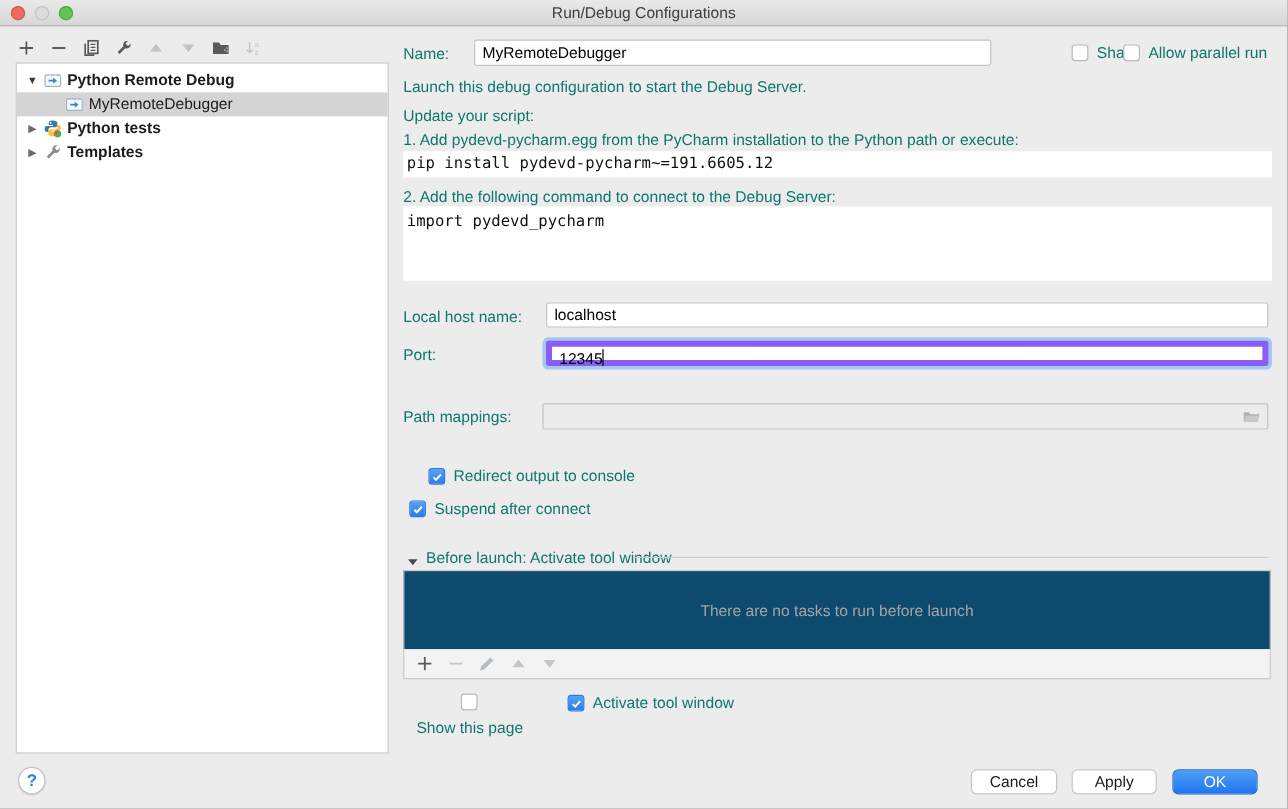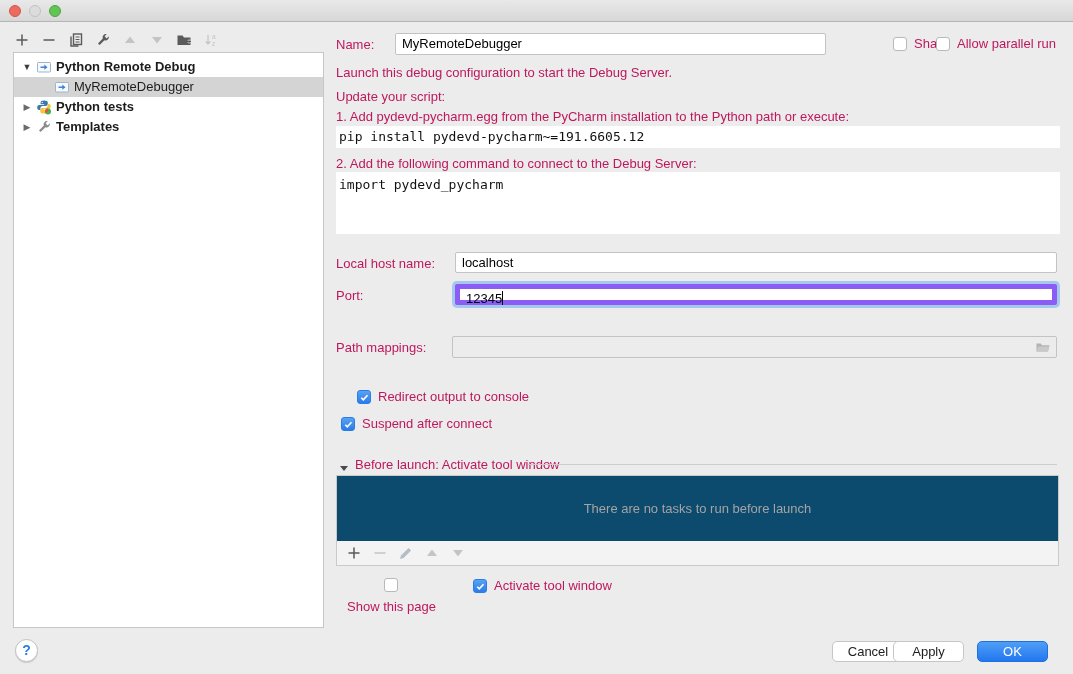--- a/index.html
+++ b/index.html
@@ -40,21 +40,21 @@
   .tw.dark { color:#3c3c3c; }
   .ticon { width:16px; height:16px; margin:0 4px 0 2px; display:inline-flex; flex:none; }
   .ticon svg { width:16px; height:16px; }
   .tlabel { font-size:13px; }
   .tlabel.bold { font-weight:bold; }
   .pad1 { padding-left:6px; }
   .pad2 { padding-left:38px; }
 
   
   .abs { position:absolute; }
-  .lbl { font-size:13px; color:#be185d; line-height:16px; }
+  .lbl { font-size:13px; color:#0f766e; line-height:16px; }
   .field {
     background:#fff; border:1px solid #c3c3c3; border-radius:2px;
     font-size:13px; line-height:20px; padding:0 6px; color:#000;
   }
   .field.focused {
     border:5px solid #8b5cf6;
     box-shadow:0 0 0 3px #a5c8ee;
   }
   .caret { display:inline-block; width:1px; height:14px; background:#000; vertical-align:-2px; }
   .codeblock {
@@ -105,20 +105,21 @@
 <body>
 
 <div class="window">
 
   <div class="titlebar">
     <div class="traffic">
       <span class="light close"></span>
       <span class="light min"></span>
       <span class="light max"></span>
     </div>
+    <div class="title">Run/Debug Configurations</div>
   </div>
 
   <div class="left-toolbar">
     <span class="tbicon">
       <svg viewBox="0 0 16 16">
           <path d="M8 2.5v11M2.5 8h11" stroke="currentColor" stroke-width="1.5" fill="none"></path>
         </svg>
       </span>
     <span class="tbicon">
       <svg viewBox="0 0 16 16">
@@ -304,17 +305,17 @@
   <div class="cbrow" style="left:473px; top:578px;">
     <span class="cb checked">
         <svg viewBox="0 0 12 12">
           <path d="M2.5 6.3l2.2 2.3 4.6-5" stroke="#fff" stroke-width="1.8" fill="none"></path>
         </svg>
       </span>
     <span class="lbl">Activate tool window</span>
   </div>
 
   <div class="help-btn">?</div>
-  <div class="btn" style="left:809px; width:72px;margin-left:23px;">Cancel</div>
+  <div class="btn" style="left:809px; width:72px;">Cancel</div>
   <div class="btn" style="left:893px; width:71px;">Apply</div>
   <div class="btn primary" style="left:977px; width:71px;">OK</div>
 
 </div>
 
 </body></html>

